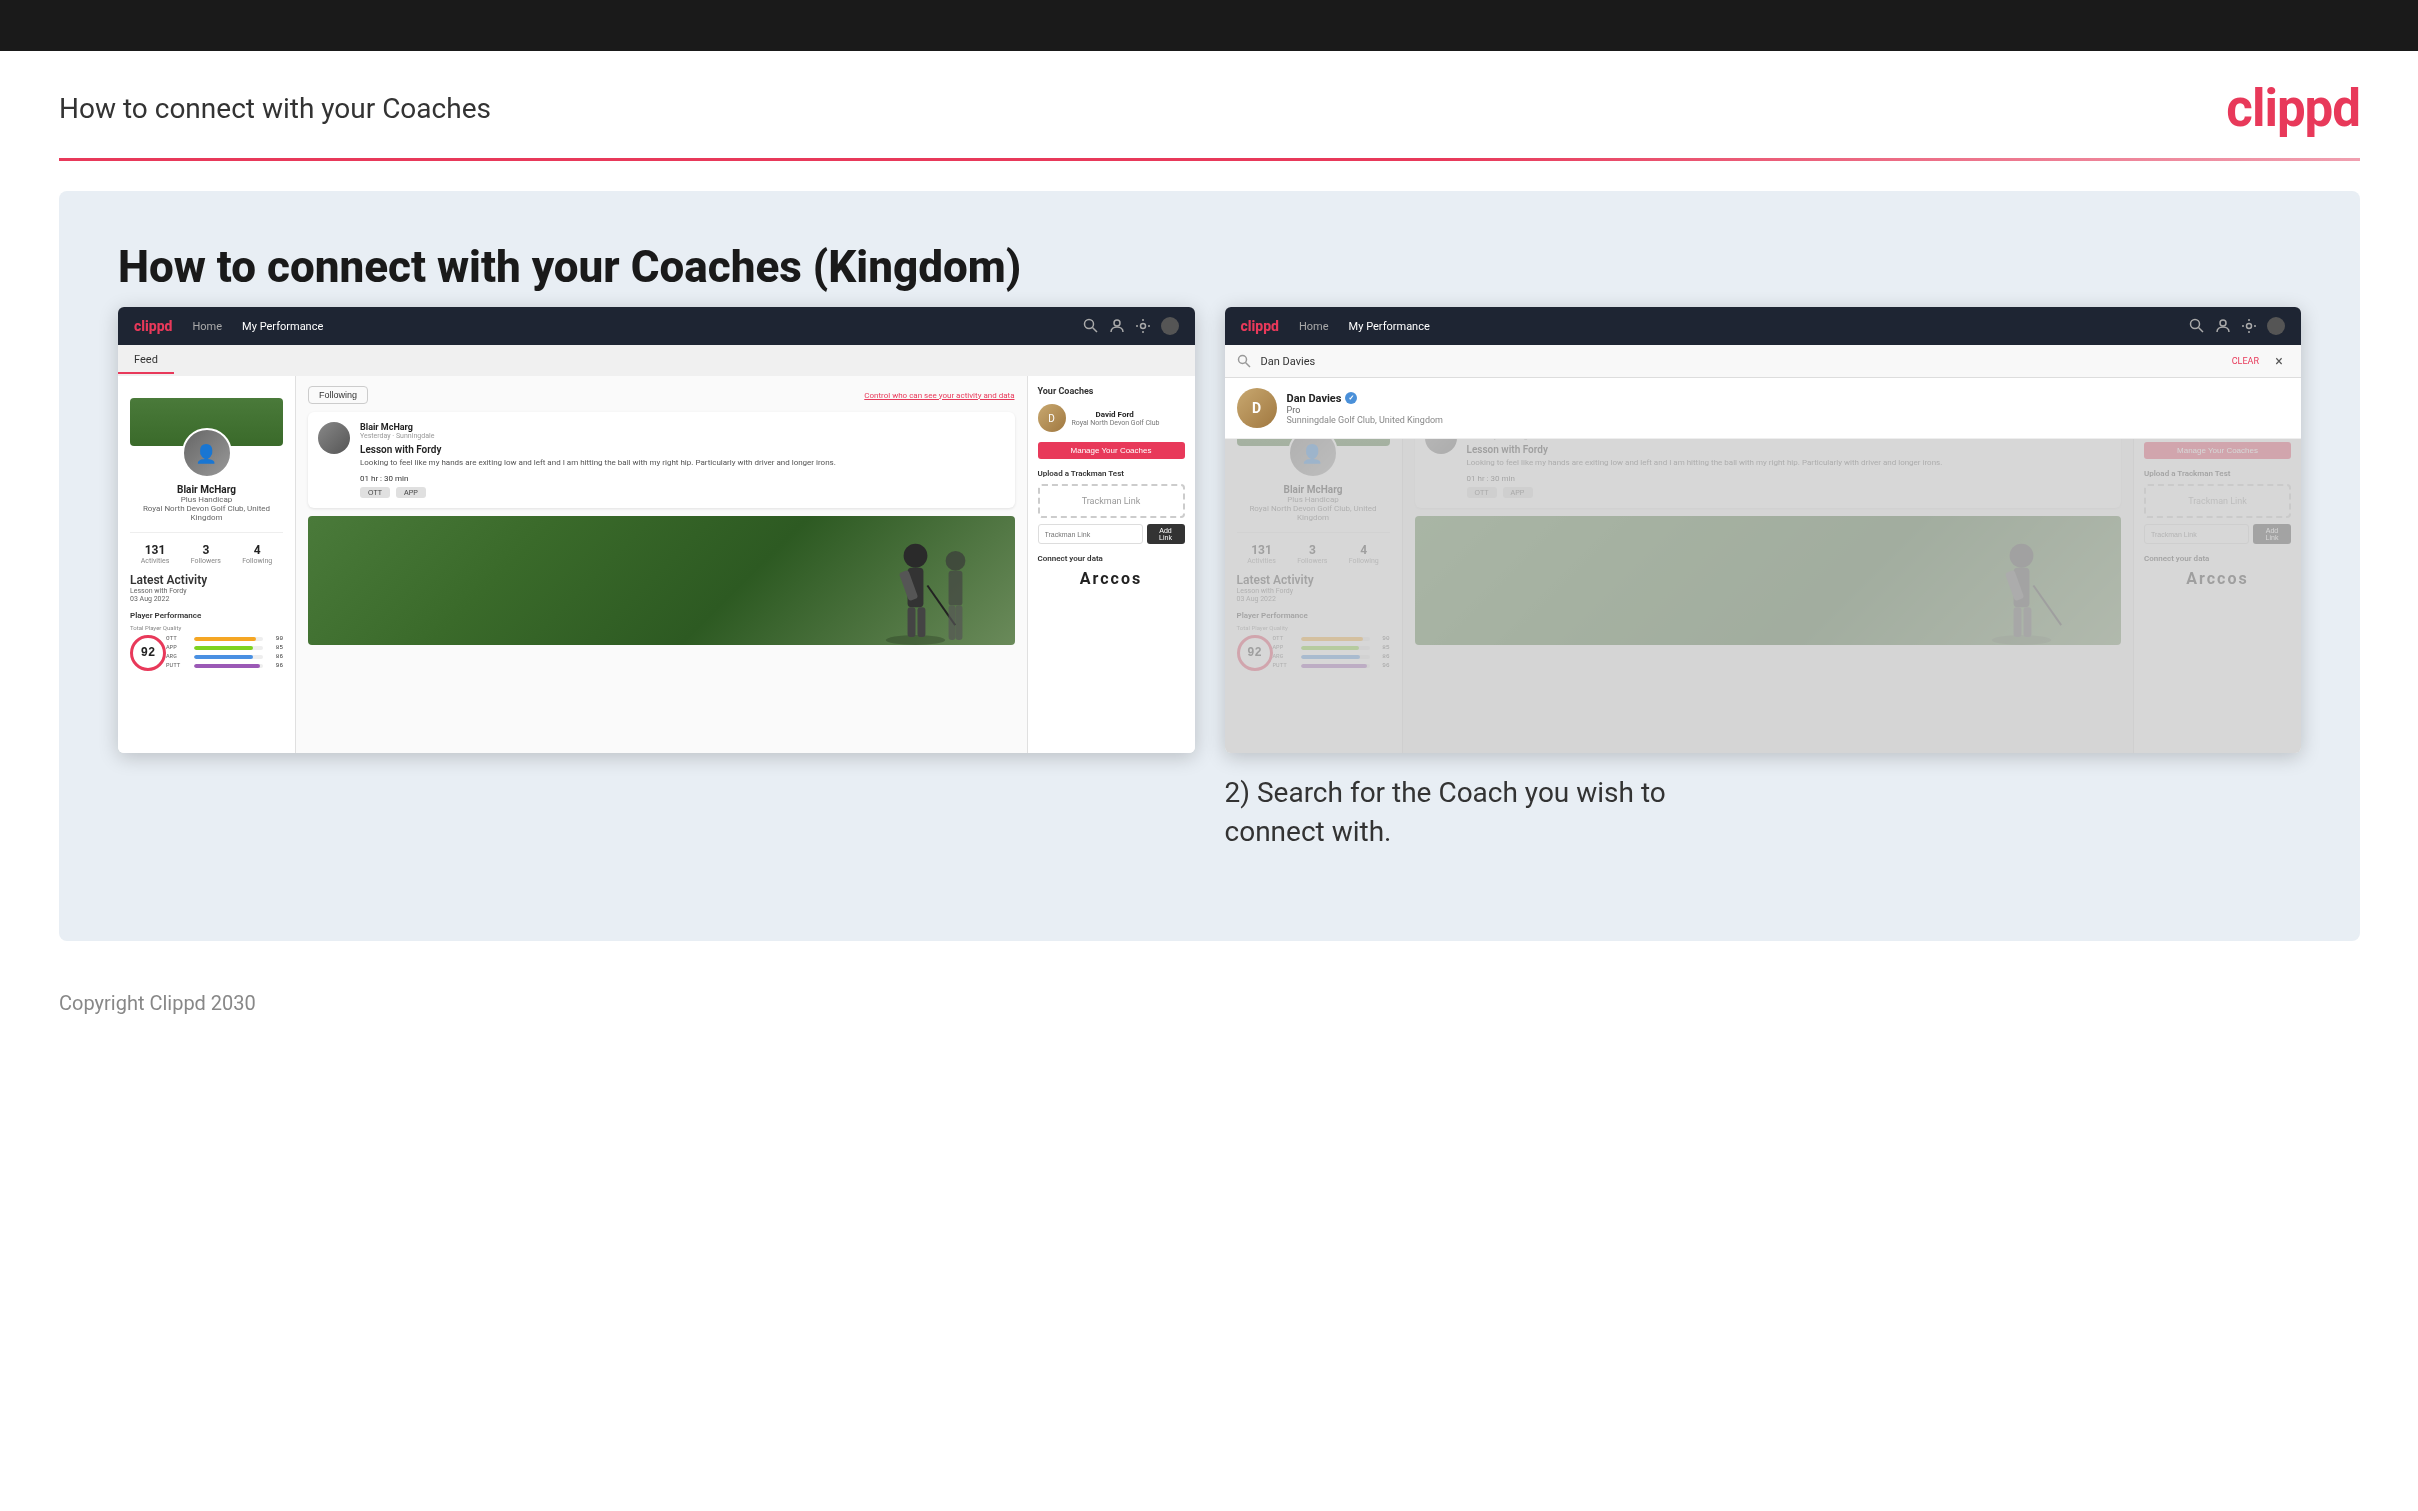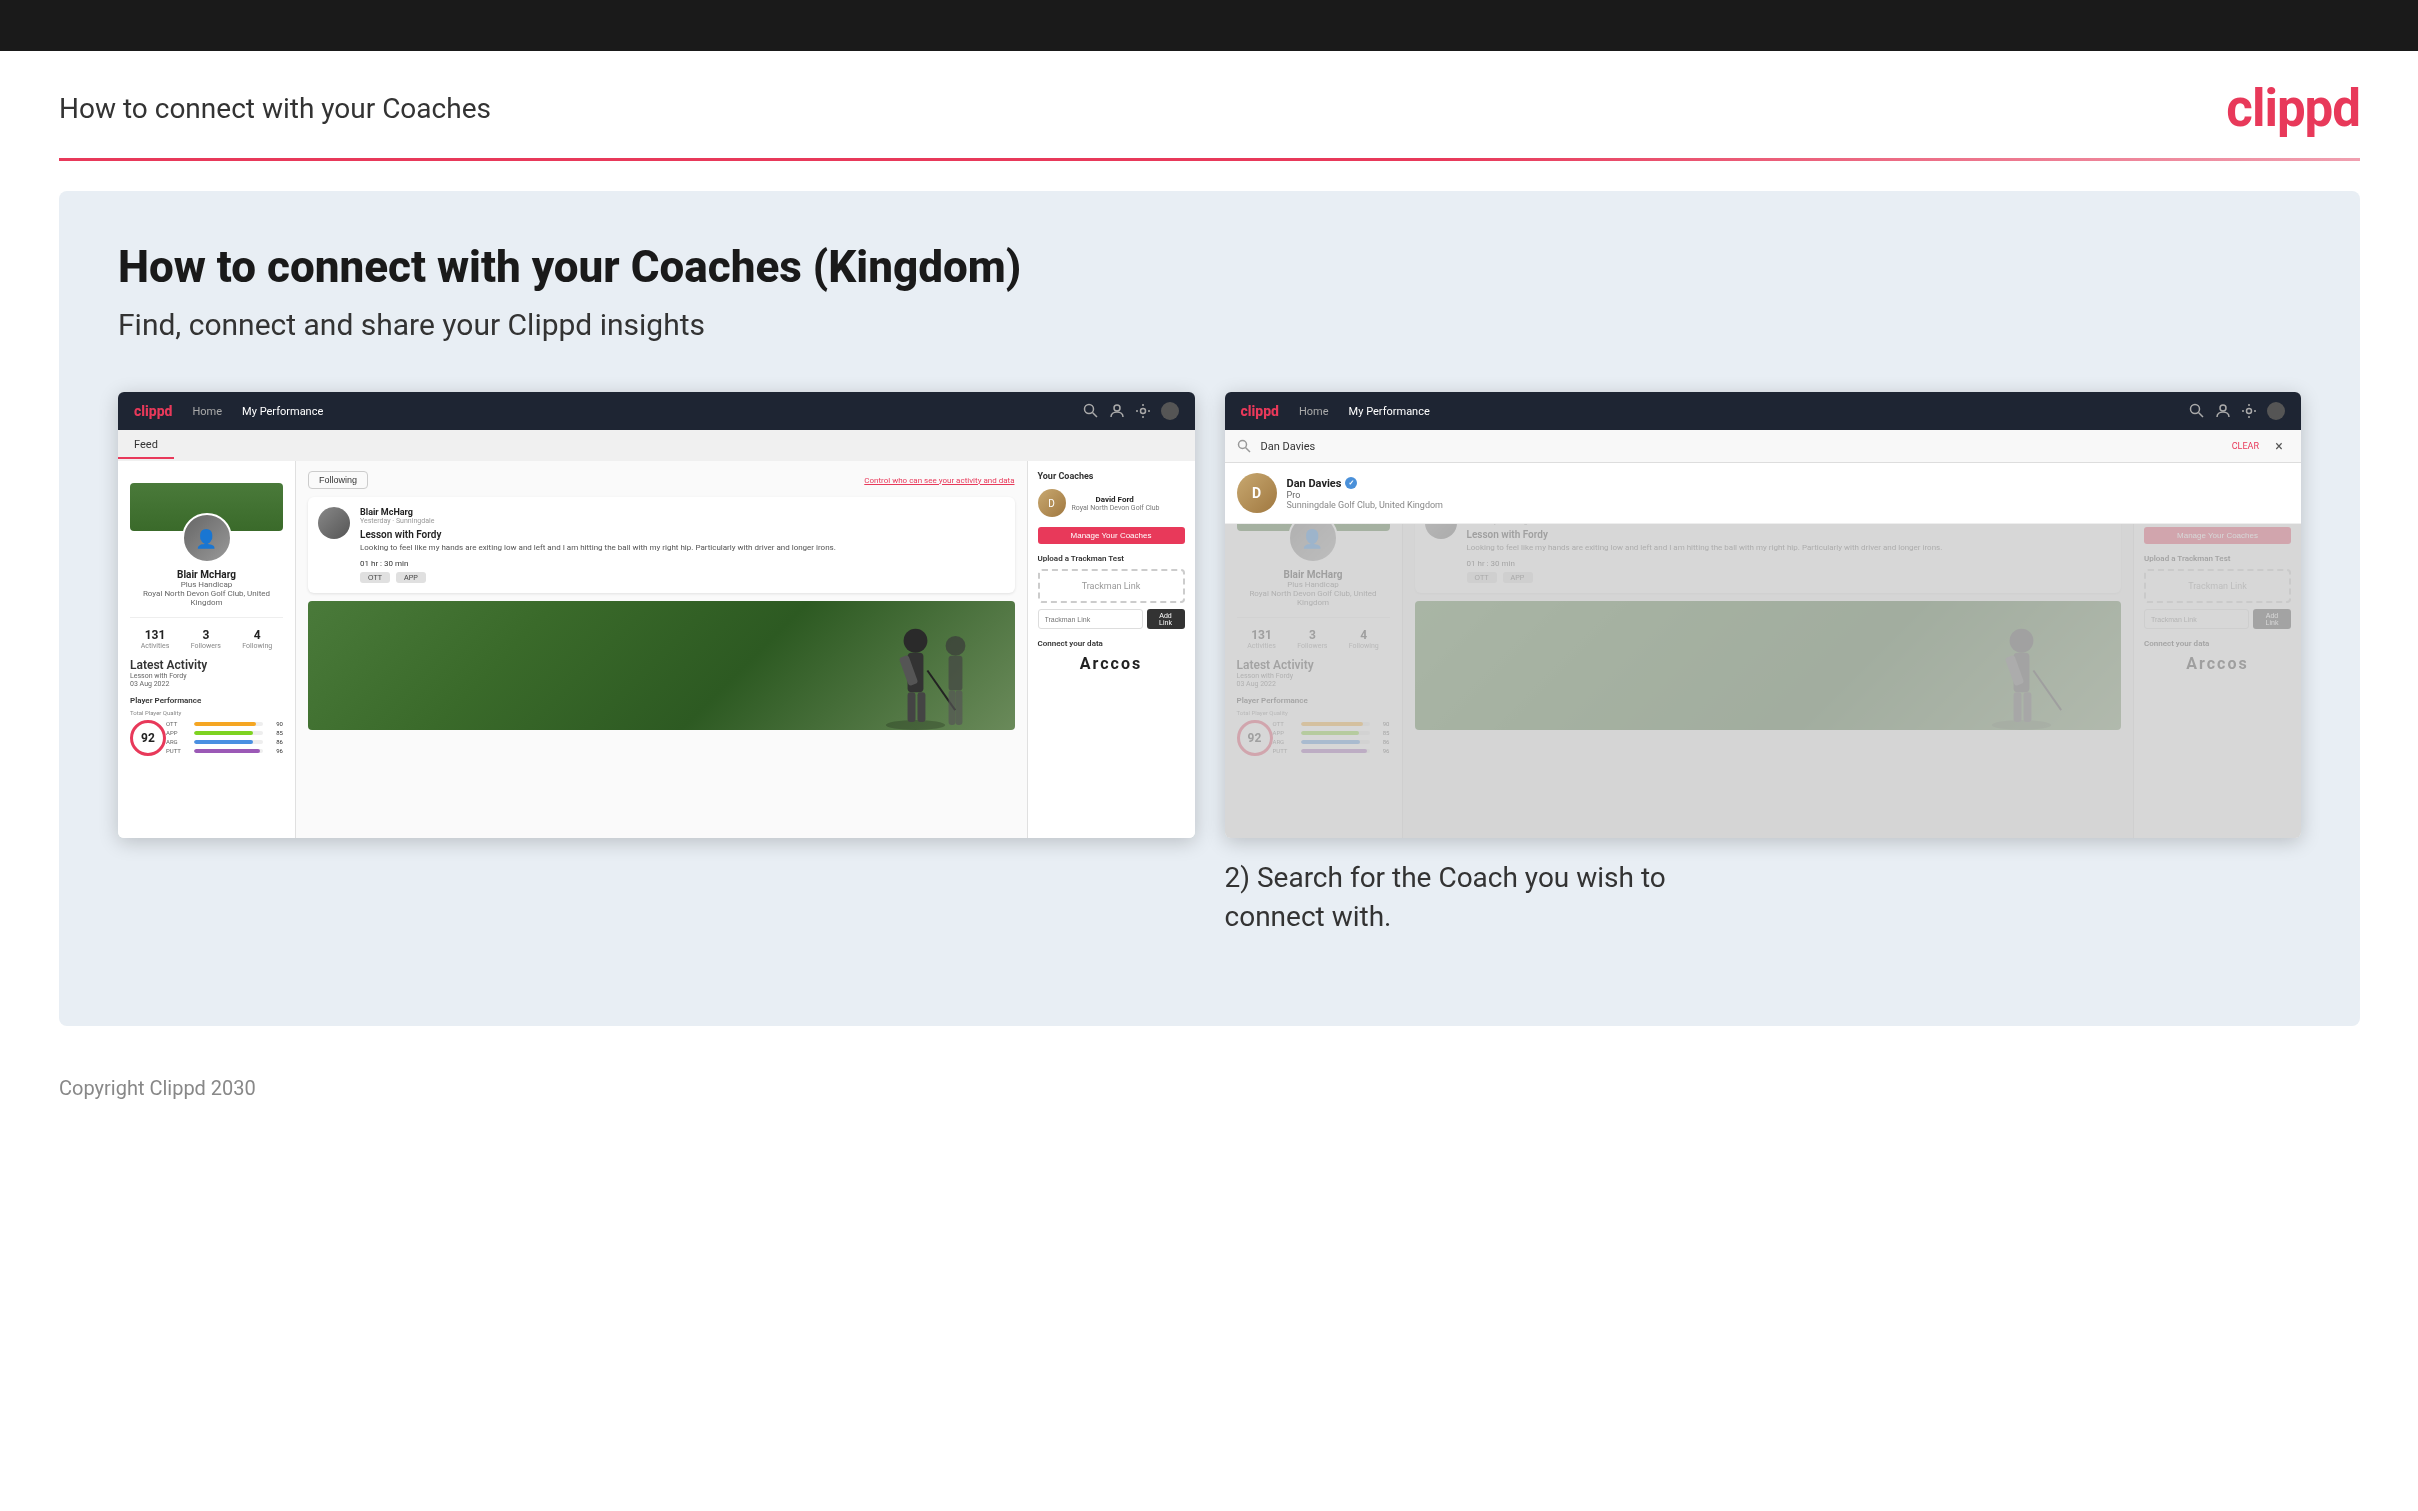--- a/index.html
+++ b/index.html
@@ -233,20 +233,21 @@
     .perf-title {
       font-size: 8px;
       font-weight: 600;
       color: #333;
       margin-bottom: 4px;
     }
 
     .perf-score-row {
       display: flex;
       align-items: center;
+      font-family: Liberation Mono, monospace;
     }
 
     .score-circle {
       width: 36px;
       height: 36px;
       border-radius: 50%;
       border: 3px solid #e8395a;
       display: flex;
       align-items: center;
       justify-content: center;
@@ -669,21 +670,20 @@
 
 <div class="header">
   <span class="header-title">How to connect with your Coaches</span>
   <span class="logo">clippd</span>
 </div>
 
 <div class="header-divider"></div>
 
 <div class="main-content">
   <div class="content-title">How to connect with your Coaches (Kingdom)</div>
-  <div class="content-subtitle">Find, connect and share your Clippd insights</div>
 
   <div class="screenshots-row">
 
     <div class="screenshot-container">
       <div class="mock-screenshot">
 
         <div class="app-nav">
           <span class="app-logo-small">clippd</span>
           <span class="app-nav-item">Home</span>
           <span class="app-nav-item active">My Performance</span>

